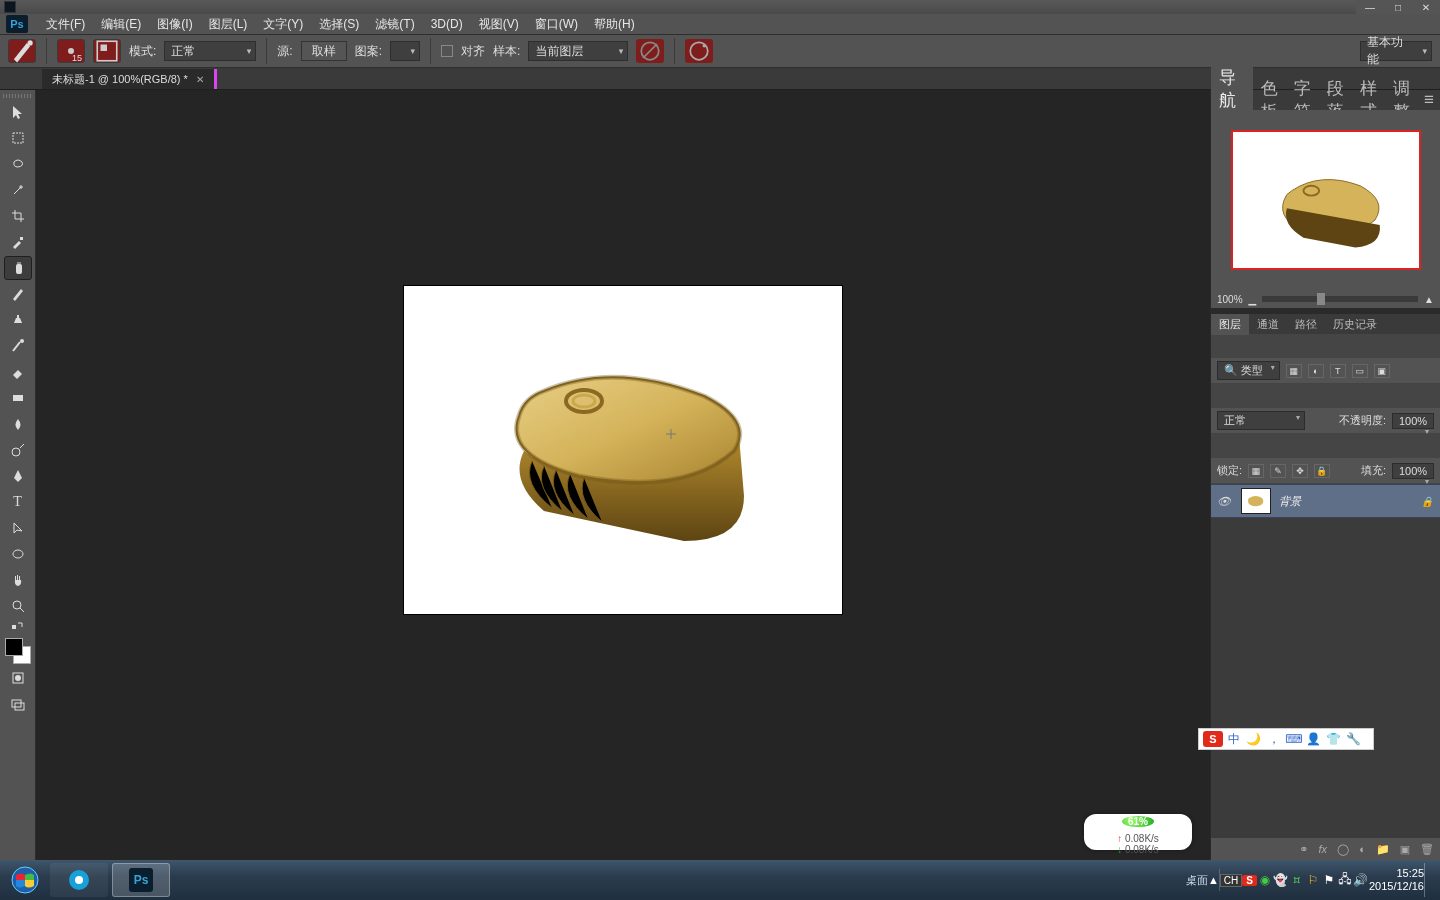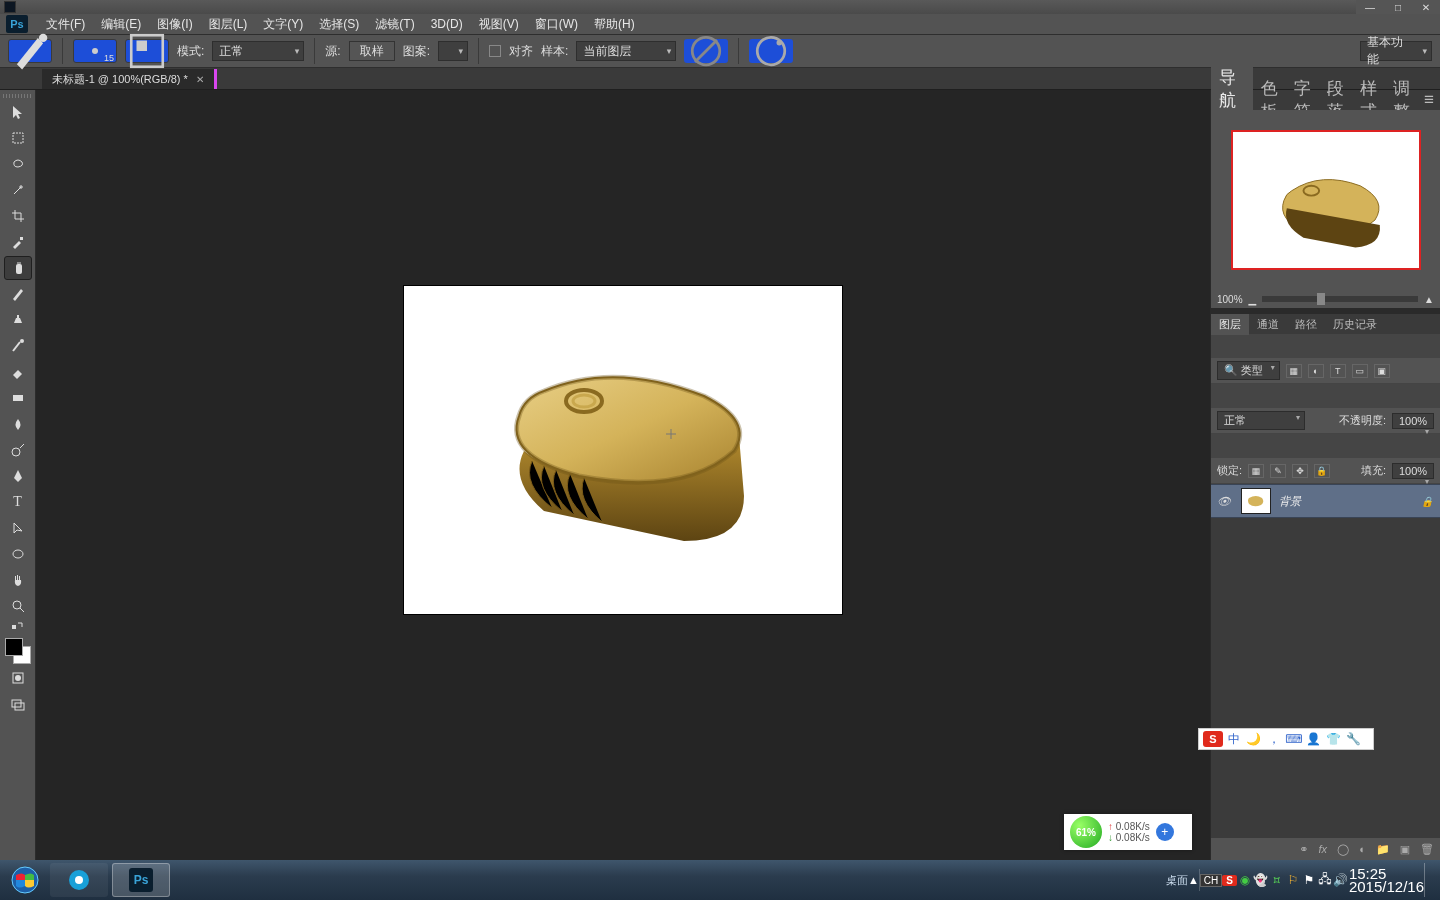--- a/index.html
+++ b/index.html
@@ -12,21 +12,21 @@
 .winctrls div { width:28px; height:14px; display:flex; align-items:center; justify-content:center; color:#ddd; font-size:10px; background:#555; }
 .winctrls .close{ background:#555; }
 
 
 .menubar{ height:20px; background:#535353; display:flex; align-items:center; padding-left:6px; color:#e6e6e6; font-size:12px; gap:0; }
 .menubar .ps-logo{ width:22px; height:18px; background:#0a1e2e; color:#39a3d8; font-weight:bold; font-size:11px; display:flex; align-items:center; justify-content:center; border-radius:2px; margin-right:10px;}
 .menubar span.mi{ padding:2px 8px; cursor:pointer; }
 
 
 .optbar{ height:34px; background:#535353; border-top:1px solid #2e2e2e; border-bottom:1px solid #2e2e2e; display:flex; align-items:center; color:#ddd; font-size:12px; padding-left:8px; gap:8px;}
-.optbar .ico{ width:44px; height:24px; border:1px solid #3a3a3a; border-radius:3px; display:flex; align-items:center; justify-content:center; background:#1d4ed8;}
+.optbar .ico{ width:28px; height:24px; border:1px solid #3a3a3a; border-radius:3px; display:flex; align-items:center; justify-content:center; background:#7f1d1d;}
 .optbar .dd{ background:#3f3f3f; border:1px solid #2e2e2e; height:20px; padding:0 18px 0 6px; display:flex; align-items:center; position:relative;}
 .optbar .dd::after{ content:"▾"; position:absolute; right:4px; font-size:9px; color:#bbb;}
 .optbar .lbl{ color:#ddd;}
 .optbar .sep{ width:1px; height:26px; background:#3a3a3a; margin:0 2px;}
 .chk{ width:12px; height:12px; border:1px solid #888; background:#535353; display:inline-block;}
 .optbar .pill{ background:#555; height:20px; padding:0 10px; border:1px solid #333; display:flex; align-items:center;}
 .workspace-dd{ margin-left:auto; margin-right:8px; }
 
 
 .tabrow{ height:22px; background:#3a3a3a; border-bottom:1px solid #1f1f1f; display:flex; align-items:flex-end; padding-left:42px;}
@@ -84,35 +84,35 @@
 
 .ime{ position:absolute; right:66px; bottom:150px; width:176px; height:22px; background:#fff; border:1px solid #ccc; display:flex; align-items:center; gap:2px; padding:0 4px;}
 .ime .s{ background:#e02a1c; color:#fff; font-weight:bold; width:20px; height:16px; border-radius:3px; display:flex; align-items:center; justify-content:center; font-size:11px;}
 .ime span.i{ width:18px; height:16px; font-size:12px; display:flex; align-items:center; justify-content:center; color:#36c;}
 
 
 .docstatus{ position:absolute; left:36px; bottom:0; right:230px; height:20px; background:#535353; color:#ddd; font-size:11px; display:flex; align-items:center; padding:0 12px; gap:14px; border-top:1px solid #2a2a2a;}
 .docstatus .play{ color:#9bd;}
 
 
-.netwid{ position:absolute; right:248px; bottom:50px; width:128px; height:36px; background:#fff; border-radius:0; display:flex; align-items:center; padding:2px 6px; gap:6px; box-shadow:0 0 4px rgba(0,0,0,.4);}
+.netwid{ position:absolute; right:248px; bottom:50px; width:108px; height:36px; background:#fff; border-radius:12px; display:flex; align-items:center; padding:2px 6px; gap:6px; box-shadow:0 0 4px rgba(0,0,0,.4);flex-direction:column;}
 .netwid .ball{ width:32px; height:32px; border-radius:50%; background:radial-gradient(circle at 30% 30%,#9f6,#2a2); display:flex; align-items:center; justify-content:center; color:#fff; font-size:10px; font-weight:bold;}
 .netwid .rates{ font-size:10px; line-height:11px; color:#555;}
 .netwid .rates .up::before{content:"↑ "; color:#d33;}
 .netwid .rates .dn::before{content:"↓ "; color:#393;}
 .netwid .plus{ width:18px; height:18px; border-radius:50%; background:#37d; color:#fff; display:flex; align-items:center; justify-content:center; font-size:12px;}
 
 
 .taskbar{ position:absolute; left:0; right:0; bottom:0; height:40px; background:linear-gradient(to bottom,#3f566c 0,#2b3c4e 40%,#1f2f40 100%); display:flex; align-items:center; padding-left:4px; color:#fff;}
 .taskbar .start{ width:42px; height:34px; display:flex; align-items:center; justify-content:center;}
 .taskbar .start svg{width:30px;height:30px;}
 .taskbar .tb{ width:58px; height:34px; margin-left:4px; border-radius:3px; display:flex; align-items:center; justify-content:center; background:rgba(255,255,255,.06);}
 .taskbar .tb.active{ background:rgba(255,255,255,.18); box-shadow:inset 0 0 0 1px rgba(255,255,255,.3);}
 .taskbar .tray{ margin-left:auto; display:flex; align-items:center; gap:0; padding-right:8px; font-size:11px;}
-.taskbar .tray .dt{ text-align:left; line-height:13px; font-size:15px;}
+.taskbar .tray .dt{ text-align:right; line-height:13px; font-size:11px;}
 .taskbar .tray .desk{ color:#cde;}
 .taskbar .tray .ico{ width:16px; height:16px; display:flex; align-items:center; justify-content:center; font-size:12px;}
 .tray .lang{ background:#333; border:1px solid #666; padding:0 3px; font-size:10px;}
 .tray .s2{ background:#e02a1c; color:#fff; font-weight:bold; padding:0 4px; border-radius:2px; font-size:10px;}
 .tray .sep{ width:1px; height:22px; background:rgba(255,255,255,.2);}
 </style>
 </head>
 <body>
 
 <div class="titlebar">

